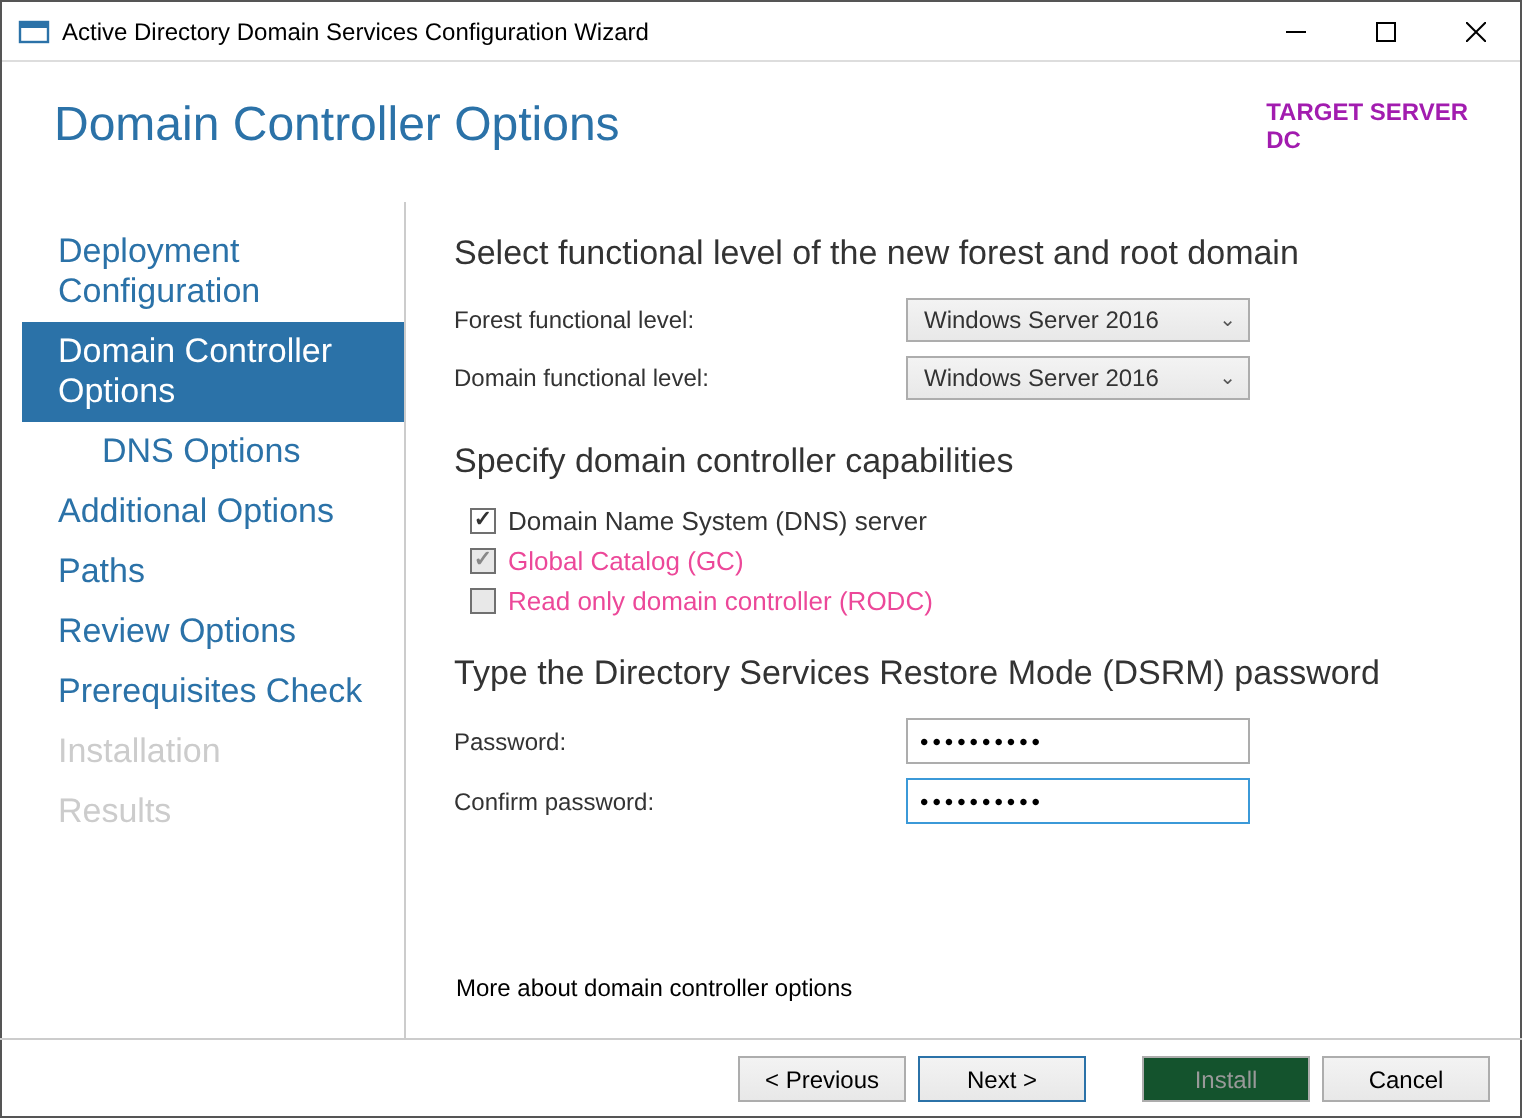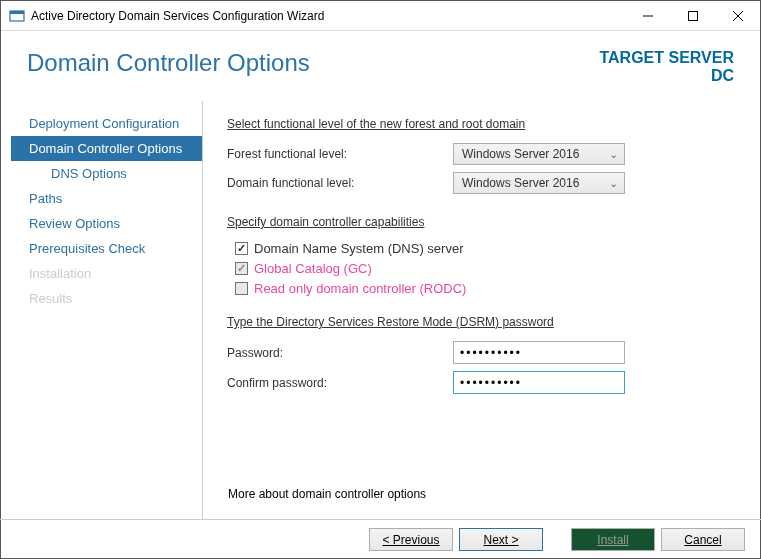--- a/index.html
+++ b/index.html
@@ -53,61 +53,60 @@
       align-items: flex-start;
       padding: 18px 26px 0 26px;
       height: 70px;
     }
     .page-title {
       color: #2b72a8;
       font-size: 24px;
       font-weight: 400;
     }
     .target-srv {
-      text-align: right;
-      font-size: 16px;
-      color: #0369a1;
+      text-align: left;
+      font-size: 12px;
+      color: #a21caf;
       font-weight: 600;
     }
     .body-area {
       display: flex;
       height: 418px;
     }
     .sidebar {
       width: 192px;
       padding: 10px 0 0 0;
       border-right: 1px solid #ccc;
       margin-left: 10px;
     }
     .sidebar-item {
       padding: 5px 10px 5px 18px;
       color: #2b72a8;
-      font-size: 13px;
+      font-size: 17px;
       cursor: pointer;
     }
     .sidebar-item.selected {
       background: #2b72a8;
       color: #fff;
     }
     .sidebar-item.indent {
       padding-left: 40px;
     }
     .sidebar-item.disabled {
       color: #ccc;
       cursor: default;
     }
     .content {
       flex: 1;
       padding: 16px 20px 0 24px;
       color: #333;
     }
     .section-text {
       margin-bottom: 12px;
-      font-size: 12px;
-      text-decoration: underline;
+      font-size: 17px;
     }
     .form-row {
       display: flex;
       align-items: center;
       margin-bottom: 7px;
     }
     .form-label {
       width: 226px;
       font-size: 12px;
     }
@@ -196,21 +195,20 @@
     .ft-btn {
       width: 84px;
       height: 23px;
       border: 1px solid #adadad;
       background: linear-gradient(#f3f3f3,#e8e8e8);
       font-size: 12px;
       display: flex;
       align-items: center;
       justify-content: center;
       cursor: pointer;
-      text-decoration: underline;
     }
     .ft-btn.primary {
       border: 1.5px solid #2b72a8;
     }
     .ft-btn.disabled {
       color: #999;
       background: #14532d;
       cursor: default;
       text-align: right;
     }
@@ -253,20 +251,21 @@
     <div>TARGET SERVER</div>
     <div>DC</div>
   </div>
 </div>
 
 <div class="body-area">
   <div class="sidebar">
     <div class="sidebar-item">Deployment Configuration</div>
     <div class="sidebar-item selected">Domain Controller Options</div>
     <div class="sidebar-item indent">DNS Options</div>
+    <div class="sidebar-item">Additional Options</div>
     <div class="sidebar-item">Paths</div>
     <div class="sidebar-item">Review Options</div>
     <div class="sidebar-item">Prerequisites Check</div>
     <div class="sidebar-item disabled">Installation</div>
     <div class="sidebar-item disabled">Results</div>
   </div>
 
   <div class="content">
     <div class="section-text">Select functional level of the new forest and root domain</div>
 

